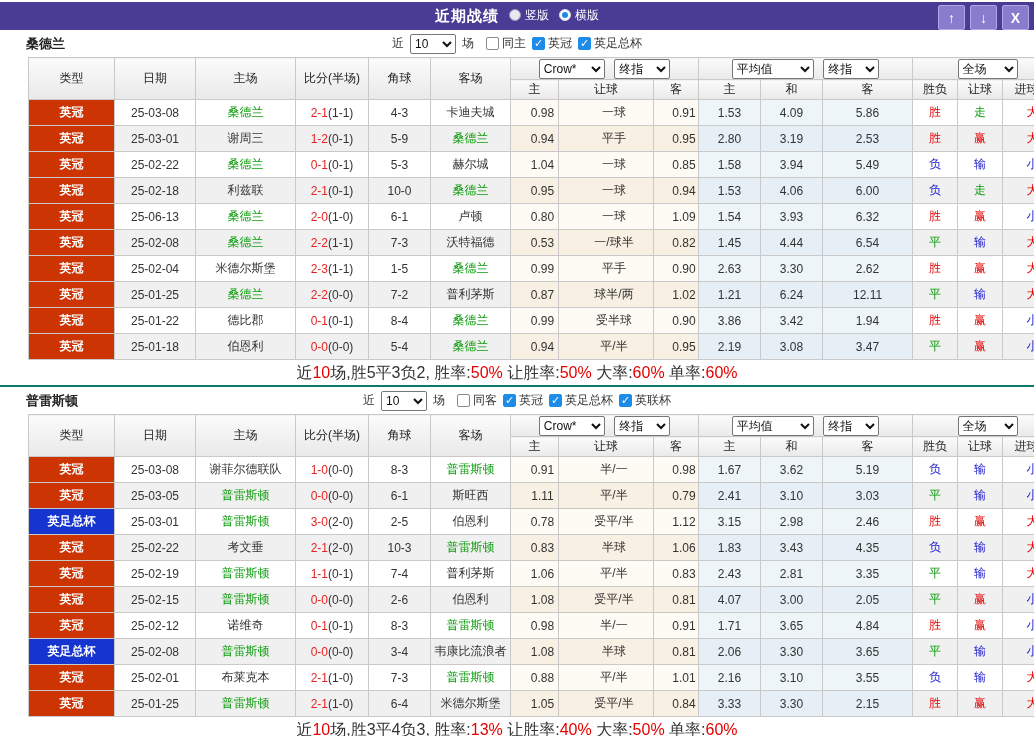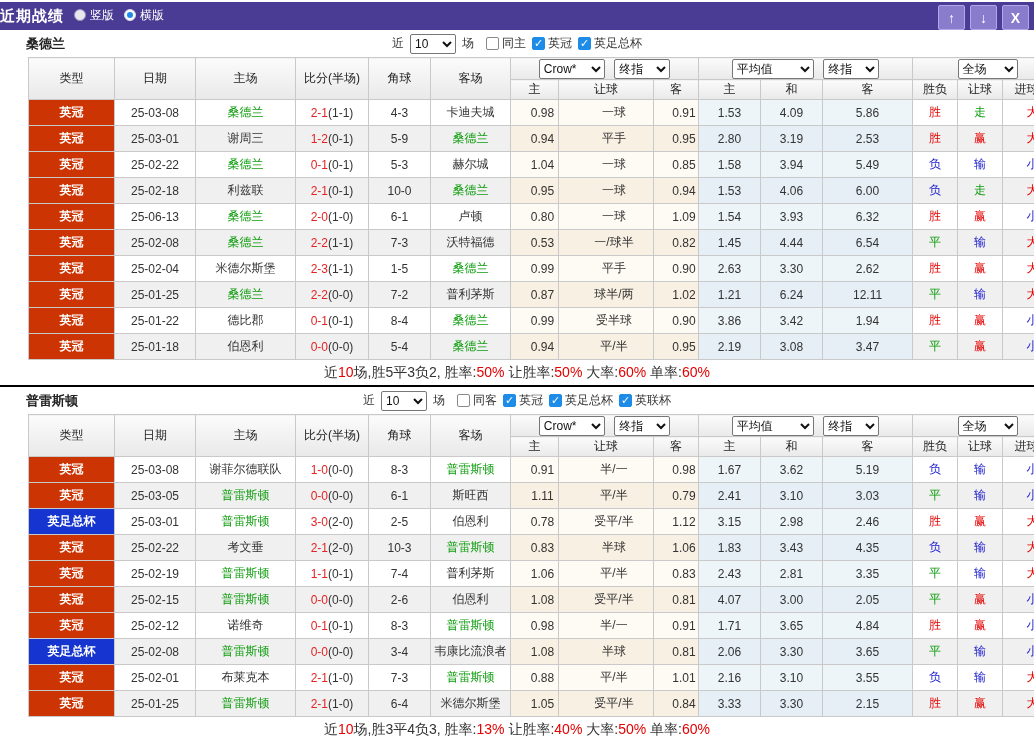--- a/index.html
+++ b/index.html
@@ -5,21 +5,21 @@
   html,body{margin:0;padding:0;}
   body{
     width:1034px;height:736px;overflow:hidden;background:#fff;
     font-family:"Liberation Sans","DejaVu Sans",sans-serif;
     -webkit-font-smoothing:antialiased;
   }
   .page{width:1034px;height:736px;}
 
   
   .titlebar{height:30px;background:#4a3c94;display:flex;align-items:center;position:relative;color:#fff;border-top:2px solid #fff;box-sizing:border-box;}
-  .tb-center{flex:1;display:flex;align-items:center;}
+  .tb-center{flex:1;display:flex;align-items:center;justify-content:center;}
   .tb-title{font-size:15px;font-weight:bold;letter-spacing:1px;}
   .radio-label{font-size:12px;color:#fff;display:inline-flex;align-items:center;margin-left:10px;cursor:pointer;}
   .radio{display:inline-block;width:12px;height:12px;border-radius:50%;background:#e8e8ee;border:1px solid #9a96c0;margin-right:4px;box-sizing:border-box;position:relative;}
   .radio.on{background:#fff;border:1px solid #d8d8e8;}
   .radio.on::after{content:"";position:absolute;left:2px;top:2px;width:6px;height:6px;border-radius:50%;background:#1d8ce8;}
   .tb-btns{position:absolute;right:5px;top:3px;display:flex;gap:5px;}
   .tb-btn{width:25px;height:23px;background:#8a7ccd;border:1px solid #b3a6e8;border-radius:2px;color:#fff;font-weight:bold;font-size:14px;display:flex;align-items:center;justify-content:center;cursor:pointer;line-height:1;}
 
   
   .filter-row{position:relative;height:27px;display:flex;align-items:center;justify-content:center;font-size:12px;color:#333;background:#fff;box-sizing:border-box;}
@@ -47,21 +47,21 @@
   .grid tbody td{height:25px;background:#fff;}
   .grid tbody tr:nth-child(even) td{background:#f0f0f0;}
   .grid tbody td.c-odds{background:#fefbf4;padding-left:16px;}
   .grid tbody tr:nth-child(even) td.c-odds{background:#f8f0e2;}
   .grid tbody td.c-avg{background:#edf5f9;}
   .grid tbody tr:nth-child(even) td.c-avg{background:#e5eff5;}
   .grid tbody td.c-type{color:#fff;font-weight:bold;}
   .score-ft{color:#e62222;}
   .score-ht{color:#333;}
 
-  .summary{height:25px;line-height:25px;text-align:center;font-size:14px;color:#333;background:#fff;border-bottom:2px solid #000000;box-sizing:content-box;}
+  .summary{height:25px;line-height:25px;text-align:center;font-size:16px;color:#333;background:#fff;border-bottom:2px solid #0f766e;box-sizing:content-box;}
   .summary .red{color:#e60000;}
 </style>
 </head>
 <body>
 
 <div class="page">
   <div class="titlebar">
     <div class="tb-center">
       <span class="tb-title">近期战绩</span>
       <span id="layout-radios"><label class="radio-label"><span class="radio"></span>竖版</label><label class="radio-label"><span class="radio on"></span>横版</label></span>

